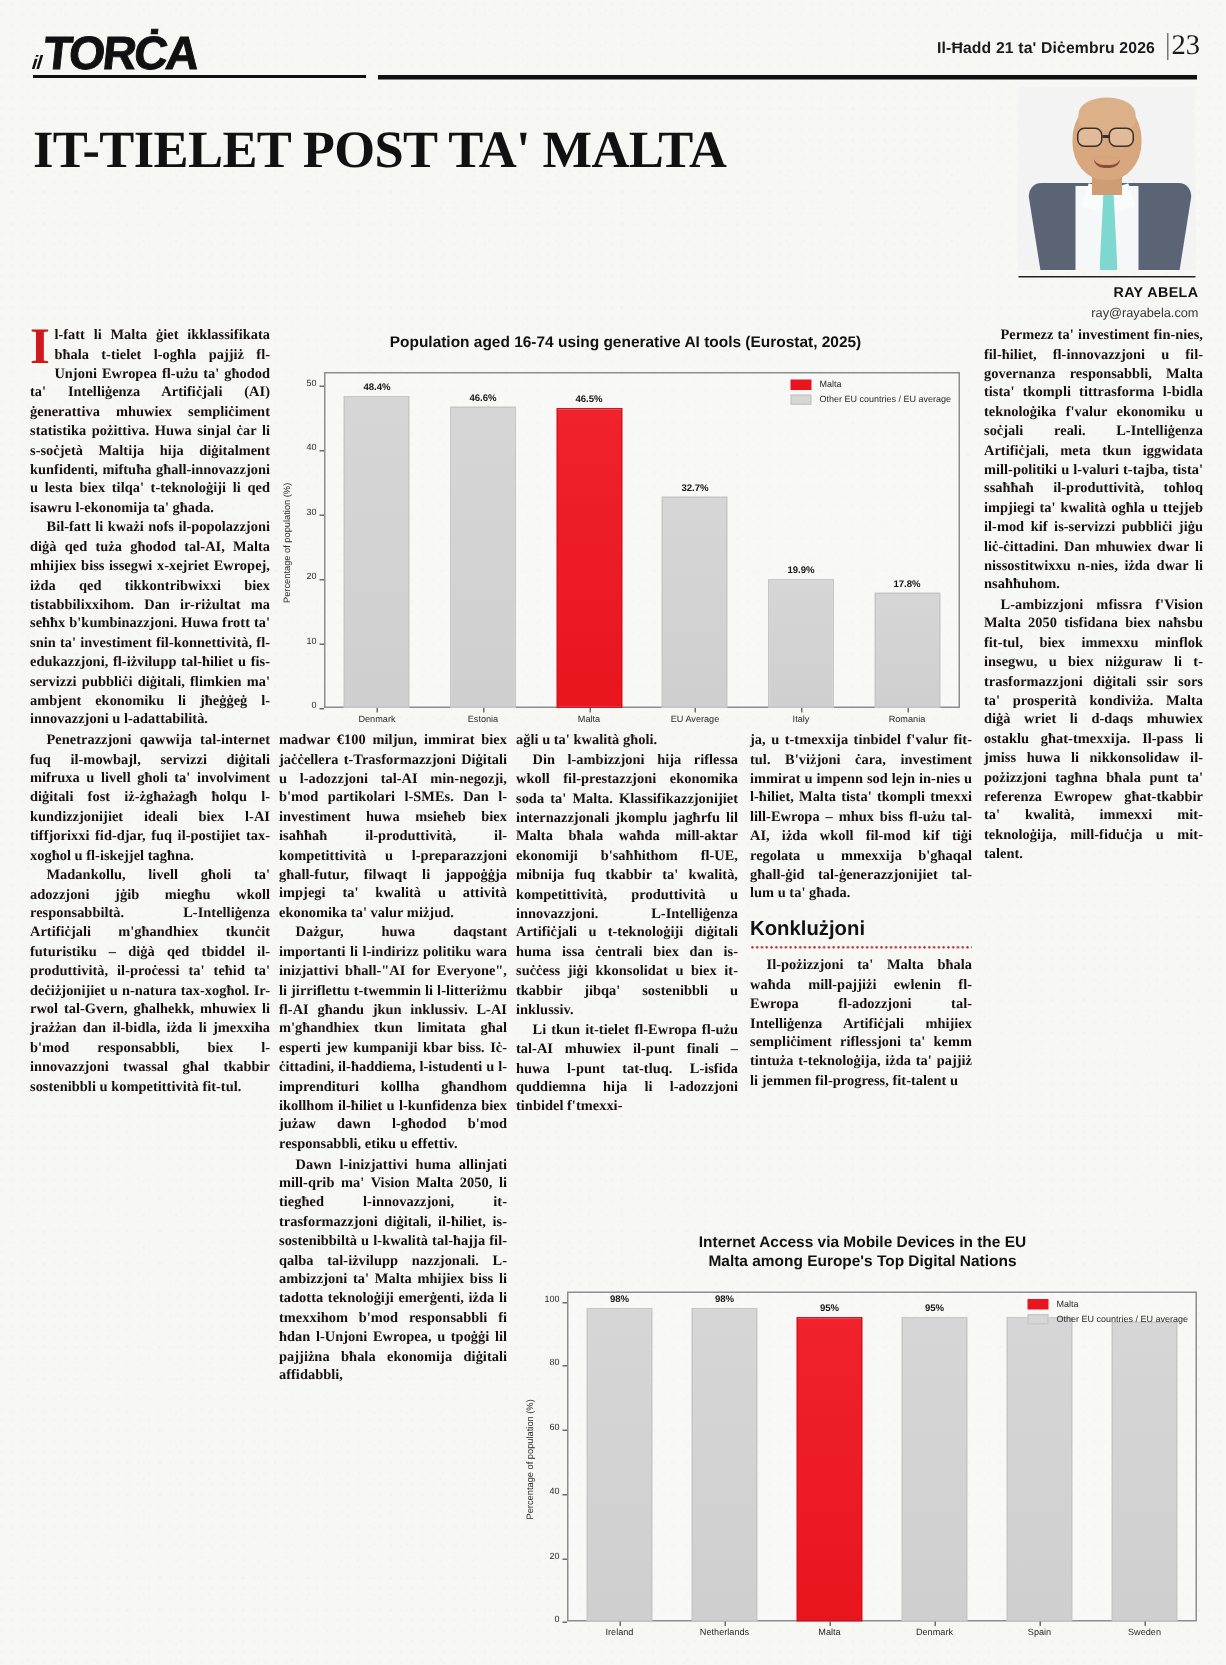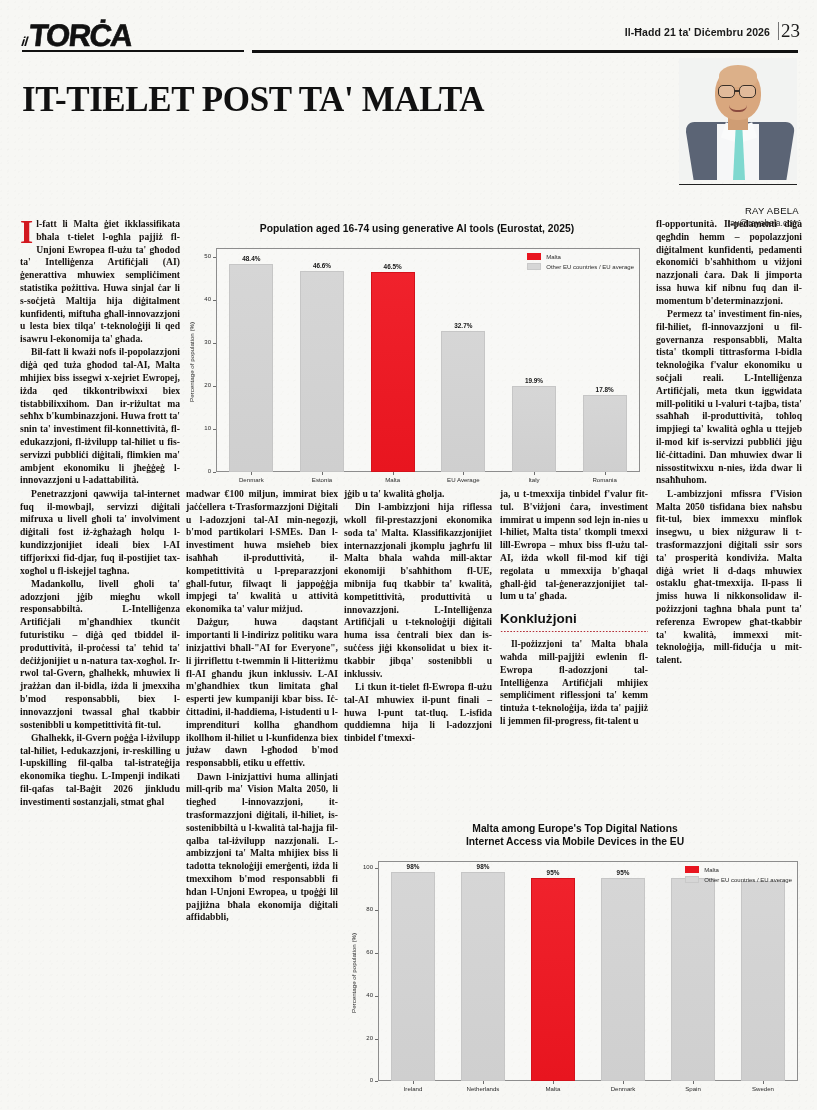--- a/index.html
+++ b/index.html
@@ -139,21 +139,21 @@
   }
   .ph-collar-r {
     position: absolute; left: 62px; top: 66px; width: 14px; height: 16px;
     background: #fafbfb; transform: rotate(-18deg);
   }
   .author-rule {
     width: 118px; height: 1px; background: #222; margin-top: 4px;
   }
   .author-name {
     text-align: right; font-family: "Liberation Sans", sans-serif;
-    font-weight: 400; font-size: 9.5px; color: #111; margin-top: 20px;
+    font-weight: 700; font-size: 9.5px; color: #111; margin-top: 5px;
     letter-spacing: 0.3px;
   }
   .author-email {
     text-align: right; font-family: "Liberation Sans", sans-serif;
     font-size: 8.5px; color: #333; margin-top: 2px;
   }
 
   
   .col {
     position: absolute;
@@ -273,44 +273,42 @@
     <div class="author-rule"></div>
     <div class="author-name">RAY ABELA</div>
     <div class="author-email">ray@rayabela.com</div>
   </div>
 
   <div class="col" style="left:20px; top:218px; width:160px; height:580px;">
     <p class="dropcap-p"><span class="dropcap">I</span><span>l-fatt li Malta ġiet ikklassifikata bħala t-tielet l-ogħla pajjiż fl-Unjoni Ewropea fl-użu ta' għodod ta' Intelliġenza Artifiċjali (AI) ġenerattiva mhuwiex sempliċiment statistika pożittiva. Huwa sinjal ċar li s-soċjetà Maltija hija diġitalment kunfidenti, miftuħa għall-innovazzjoni u lesta biex tilqa' t-teknoloġiji li qed isawru l-ekonomija ta' għada.</span></p>
     <p><span>Bil-fatt li kważi nofs il-popolazzjoni diġà qed tuża għodod tal-AI, Malta mhijiex biss issegwi x-xejriet Ewropej, iżda qed tikkontribwixxi biex tistabbilixxihom. Dan ir-riżultat ma seħħx b'kumbinazzjoni. Huwa frott ta' snin ta' investiment fil-konnettività, fl-edukazzjoni, fl-iżvilupp tal-ħiliet u fis-servizzi pubbliċi diġitali, flimkien ma' ambjent ekonomiku li jħeġġeġ l-innovazzjoni u l-adattabilità.</span></p>
     <p><span>Penetrazzjoni qawwija tal-internet fuq il-mowbajl, servizzi diġitali mifruxa u livell għoli ta' involviment diġitali fost iż-żgħażagħ ħolqu l-kundizzjonijiet ideali biex l-AI tiffjorixxi fid-djar, fuq il-postijiet tax-xogħol u fl-iskejjel tagħna.</span></p>
     <p><span>Madankollu, livell għoli ta' adozzjoni jġib miegħu wkoll responsabbiltà. L-Intelliġenza Artifiċjali m'għandhiex tkunċit futuristiku – diġà qed tbiddel il-produttività, il-proċessi ta' teħid ta' deċiżjonijiet u n-natura tax-xogħol. Ir-rwol tal-Gvern, għalhekk, mhuwiex li jrażżan dan il-bidla, iżda li jmexxiha b'mod responsabbli, biex l-innovazzjoni twassal għal tkabbir sostenibbli u kompetittività fit-tul.</span></p>
-    <p><span>Għalhekk, il-Gvern poġġa l-iżvilupp tal-ħiliet, l-edukazzjoni, ir-reskilling u l-upskilling fil-qalba tal-istrateġija ekonomika tiegħu. L-Impenji indikati fil-qafas tal-Baġit 2026 jinkludu investimenti sostanzjali, stmat għal</span></p>
   </div>
 
   <div class="col" style="left:186px; top:488px; width:152px; height:330px;">
     <p class="noind"><span>madwar €100 miljun, immirat biex jaċċellera t-Trasformazzjoni Diġitali u l-adozzjoni tal-AI min-negozji, b'mod partikolari l-SMEs. Dan l-investiment huwa msieħeb biex isaħħaħ il-produttività, il-kompetittività u l-preparazzjoni għall-futur, filwaqt li jappoġġja impjegi ta' kwalità u attività ekonomika ta' valur miżjud.</span></p>
     <p><span>Dażgur, huwa daqstant importanti li l-indirizz politiku wara inizjattivi bħall-"AI for Everyone", li jirriflettu t-twemmin li l-litteriżmu fl-AI għandu jkun inklussiv. L-AI m'għandhiex tkun limitata għal esperti jew kumpaniji kbar biss. Iċ-ċittadini, il-ħaddiema, l-istudenti u l-imprendituri kollha għandhom ikollhom il-ħiliet u l-kunfidenza biex jużaw dawn l-għodod b'mod responsabbli, etiku u effettiv.</span></p>
     <p><span>Dawn l-inizjattivi huma allinjati mill-qrib ma' Vision Malta 2050, li tiegħed l-innovazzjoni, it-trasformazzjoni diġitali, il-ħiliet, is-sostenibbiltà u l-kwalità tal-ħajja fil-qalba tal-iżvilupp nazzjonali. L-ambizzjoni ta' Malta mhijiex biss li tadotta teknoloġiji emerġenti, iżda li tmexxihom b'mod responsabbli fi ħdan l-Unjoni Ewropea, u tpoġġi lil pajjiżna bħala ekonomija diġitali affidabbli,</span></p>
   </div>
 
   <div class="col" style="left:344px; top:488px; width:148px; height:330px;">
-    <p class="noind"><span>jġib u ta' kwalità għolja.</span></p>
+    <p class="noind"><span>ağli u ta' kwalità għoli.</span></p>
     <p><span>Din l-ambizzjoni hija riflessa wkoll fil-prestazzjoni ekonomika soda ta' Malta. Klassifikazzjonijiet internazzjonali jkomplu jagħrfu lil Malta bħala waħda mill-aktar ekonomiji b'saħħithom fl-UE, mibnija fuq tkabbir ta' kwalità, kompetittività, produttività u innovazzjoni. L-Intelliġenza Artifiċjali u t-teknoloġiji diġitali huma issa ċentrali biex dan is-suċċess jiġi kkonsolidat u biex it-tkabbir jibqa' sostenibbli u inklussiv.</span></p>
     <p><span>Li tkun it-tielet fl-Ewropa fl-użu tal-AI mhuwiex il-punt finali – huwa l-punt tat-tluq. L-isfida quddiemna hija li l-adozzjoni tinbidel f'tmexxi-</span></p>
   </div>
 
   <div class="col" style="left:500px; top:488px; width:148px; height:330px;">
     <p class="noind"><span>ja, u t-tmexxija tinbidel f'valur fit-tul. B'viżjoni ċara, investiment immirat u impenn sod lejn in-nies u l-ħiliet, Malta tista' tkompli tmexxi lill-Ewropa – mhux biss fl-użu tal-AI, iżda wkoll fil-mod kif tiġi regolata u mmexxija b'għaqal għall-ġid tal-ġenerazzjonijiet tal-lum u ta' għada.</span></p>
     <div class="subhead2">Konklużjoni</div>
     <div class="dotrule"></div>
     <p><span>Il-pożizzjoni ta' Malta bħala waħda mill-pajjiżi ewlenin fl-Ewropa fl-adozzjoni tal-Intelliġenza Artifiċjali mhijiex sempliċiment riflessjoni ta' kemm tintuża t-teknoloġija, iżda ta' pajjiż li jemmen fil-progress, fit-talent u</span></p>
   </div>
 
   <div class="col" style="left:656px; top:218px; width:146px; height:580px;">
-    <p class="noind"><span>fl-opportunità. Il-pedamenti diġà qegħdin hemm – popolazzjoni diġitalment kunfidenti, pedamenti ekonomiċi b'saħħithom u viżjoni nazzjonali ċara. Dak li jimporta issa huwa kif nibnu fuq dan il-momentum b'determinazzjoni.</span></p>
     <p><span>Permezz ta' investiment fin-nies, fil-ħiliet, fl-innovazzjoni u fil-governanza responsabbli, Malta tista' tkompli tittrasforma l-bidla teknoloġika f'valur ekonomiku u soċjali reali. L-Intelliġenza Artifiċjali, meta tkun iggwidata mill-politiki u l-valuri t-tajba, tista' ssaħħaħ il-produttività, toħloq impjiegi ta' kwalità ogħla u ttejjeb il-mod kif is-servizzi pubbliċi jiġu liċ-ċittadini. Dan mhuwiex dwar li nissostitwixxu n-nies, iżda dwar li nsaħħuhom.</span></p>
     <p><span>L-ambizzjoni mfissra f'Vision Malta 2050 tisfidana biex naħsbu fit-tul, biex immexxu minflok insegwu, u biex niżguraw li t-trasformazzjoni diġitali ssir sors ta' prosperità kondiviża. Malta diġà wriet li d-daqs mhuwiex ostaklu għat-tmexxija. Il-pass li jmiss huwa li nikkonsolidaw il-pożizzjoni tagħna bħala punt ta' referenza Ewropew għat-tkabbir ta' kwalità, immexxi mit-teknoloġija, mill-fiduċja u mit-talent.</span></p>
   </div>
 
   <div class="chart-box" style="left:186px; top:222px; width:462px;">
     <div class="chart-title">
       <div>Population aged 16-74 using generative AI tools (Eurostat, 2025)</div>
     </div>
     <div class="plot-wrap" id="plot1" style="height: 256px; width: 460px;">
         <div class="plot-frame" style="left: 30px; top: 10px; width: 424px; height: 224px;"></div>
@@ -359,22 +357,22 @@
           <div class="legend-row">
             <span class="legend-sw other"></span>
             <span>Other EU countries / EU average</span>
           </div>
         </div>
       </div>
   </div>
 
   <div class="chart-box" style="left:344px; top:822px; width:462px;">
     <div class="chart-title">
+      <div>Internet Access via Mobile Devices in the EU</div>
       <div>Malta among Europe's Top Digital Nations</div>
-      <div>Internet Access via Mobile Devices in the EU</div>
     </div>
     <div class="plot-wrap" id="plot2" style="height: 252px; width: 460px;">
         <div class="plot-frame" style="left: 34px; top: 10px; width: 420px; height: 220px;"></div>
         <div class="ylabel" style="left: 6px; top: 162px;">Percentage of population (%)</div>
         <div class="ytick" style="left: 13px; top: 226px; width: 16px;">0</div>
         <div class="ytickmark" style="left: 31px; top: 230px;"></div>
         <div class="ytick" style="left: 13px; top: 183.282px; width: 16px;">20</div>
         <div class="ytickmark" style="left: 31px; top: 187.282px;"></div>
         <div class="ytick" style="left: 13px; top: 140.563px; width: 16px;">40</div>
         <div class="ytickmark" style="left: 31px; top: 144.563px;"></div>

